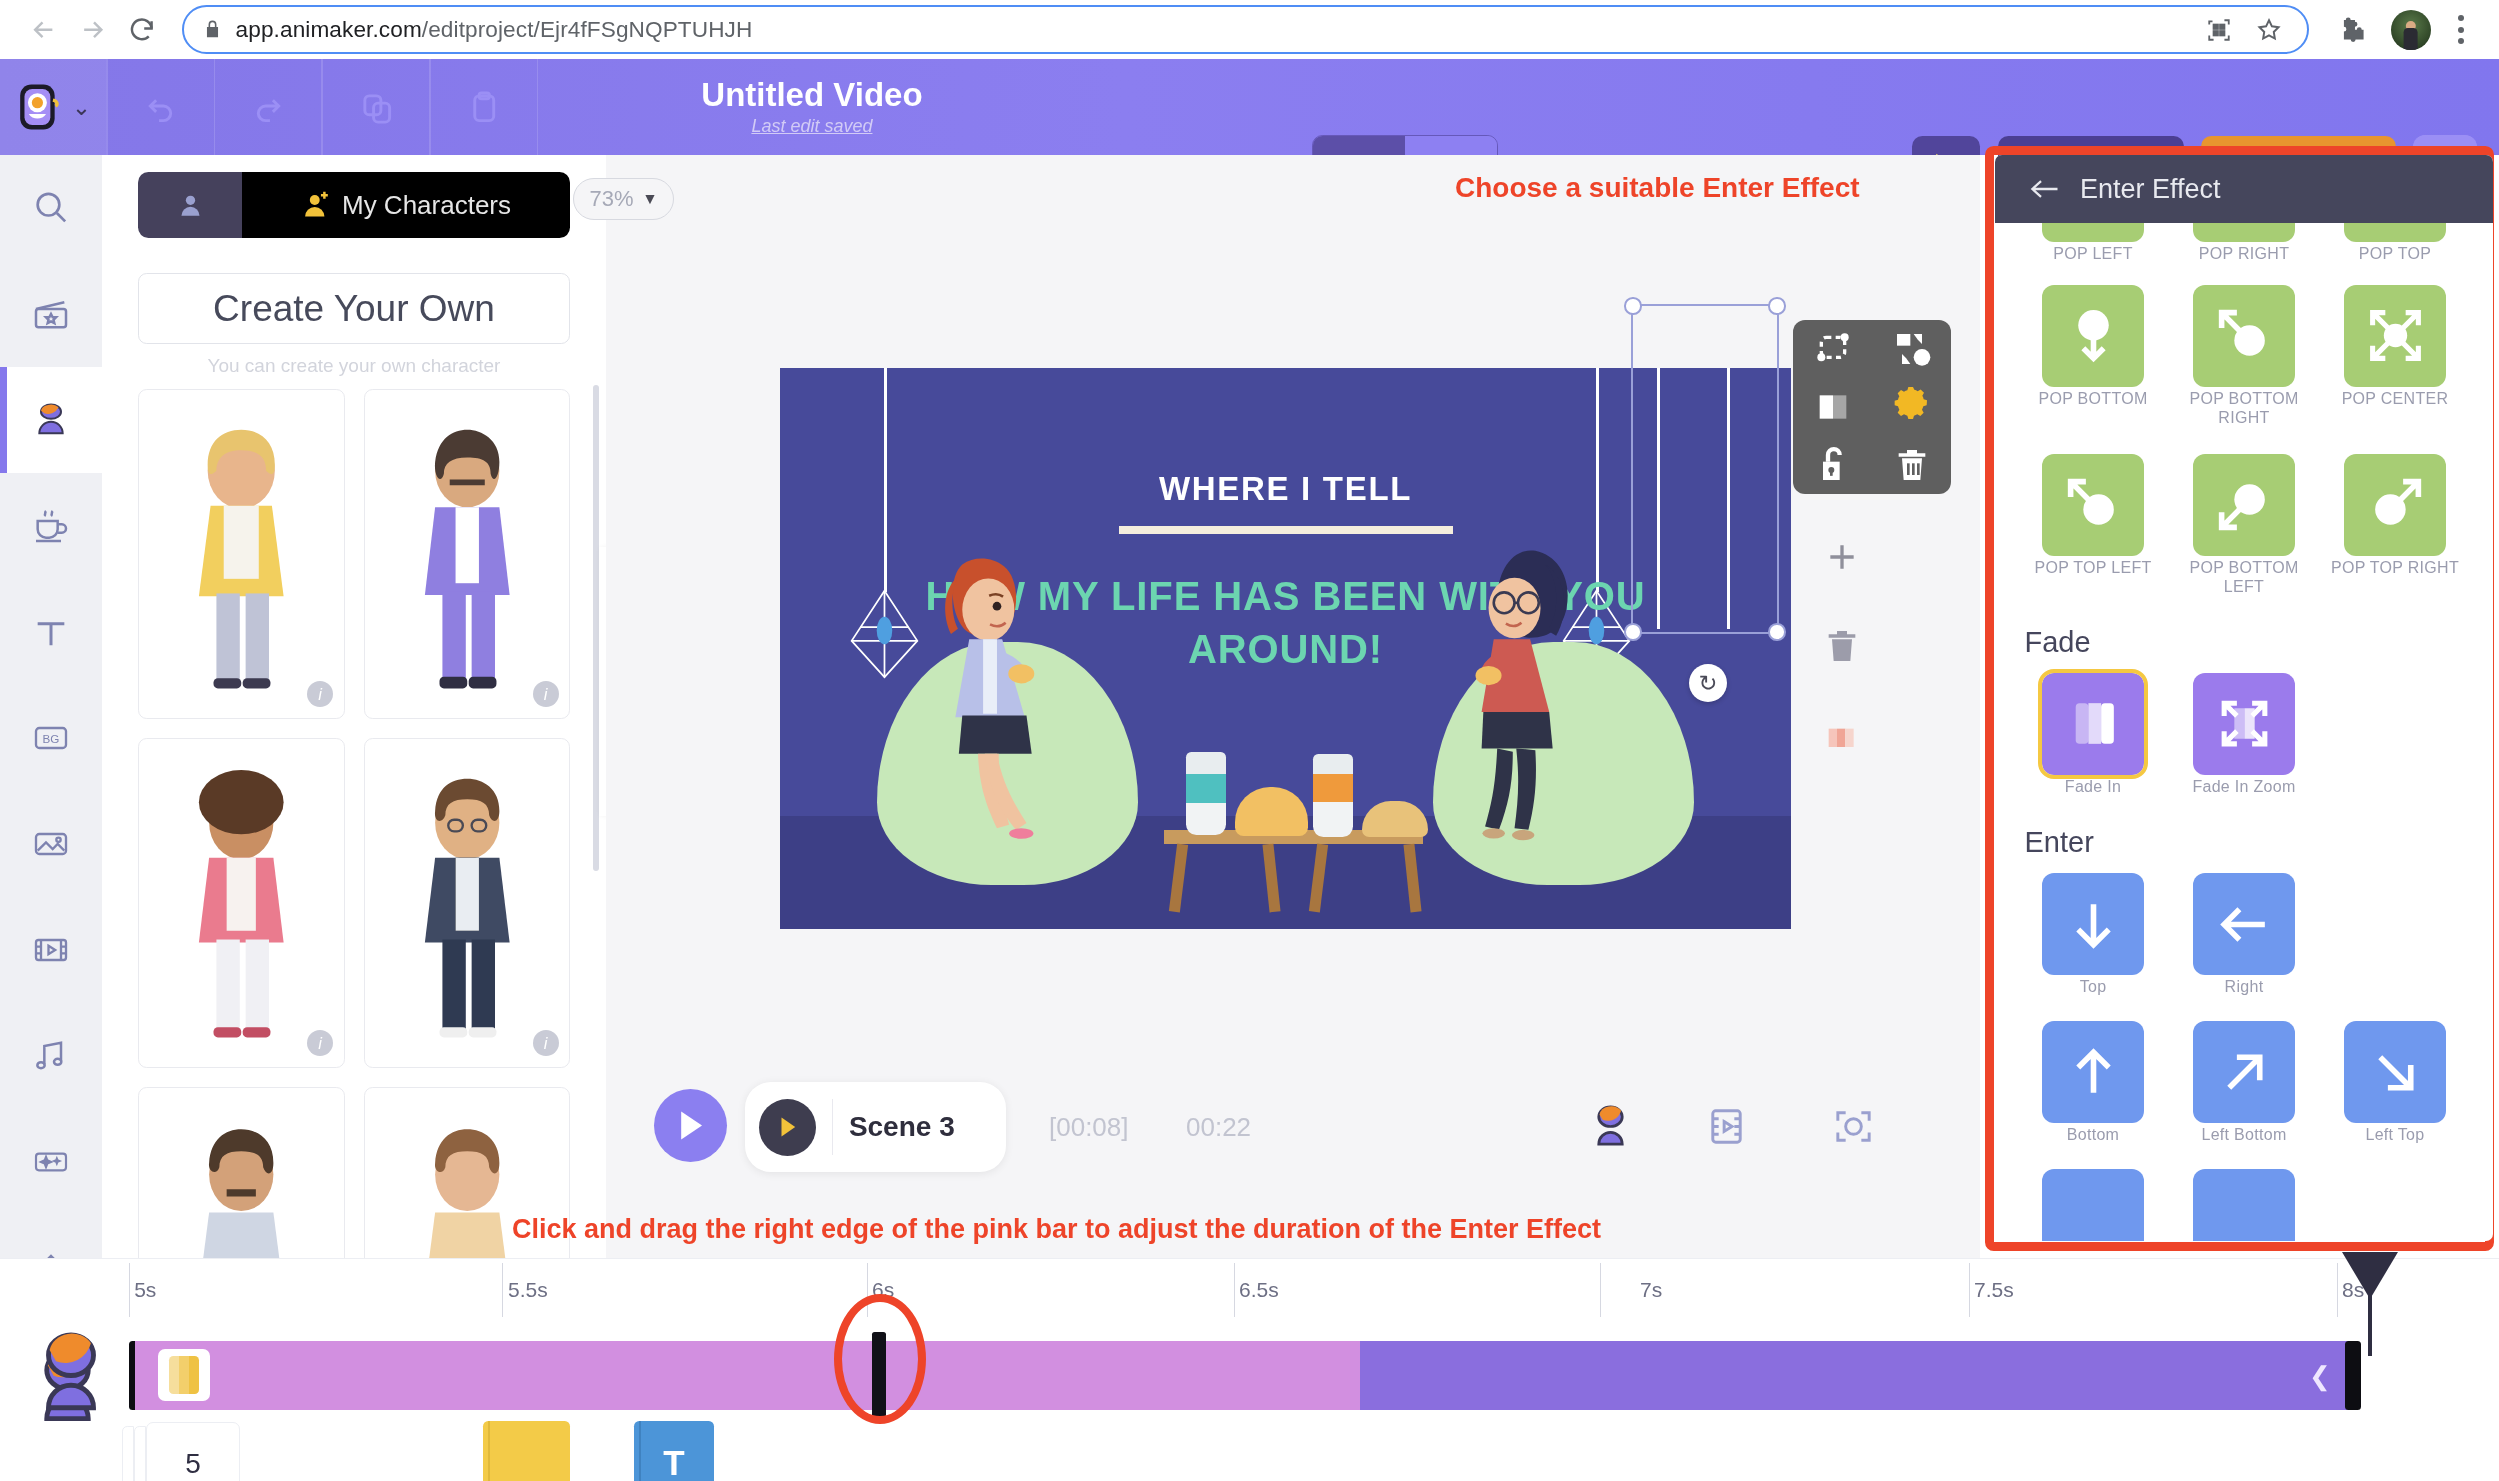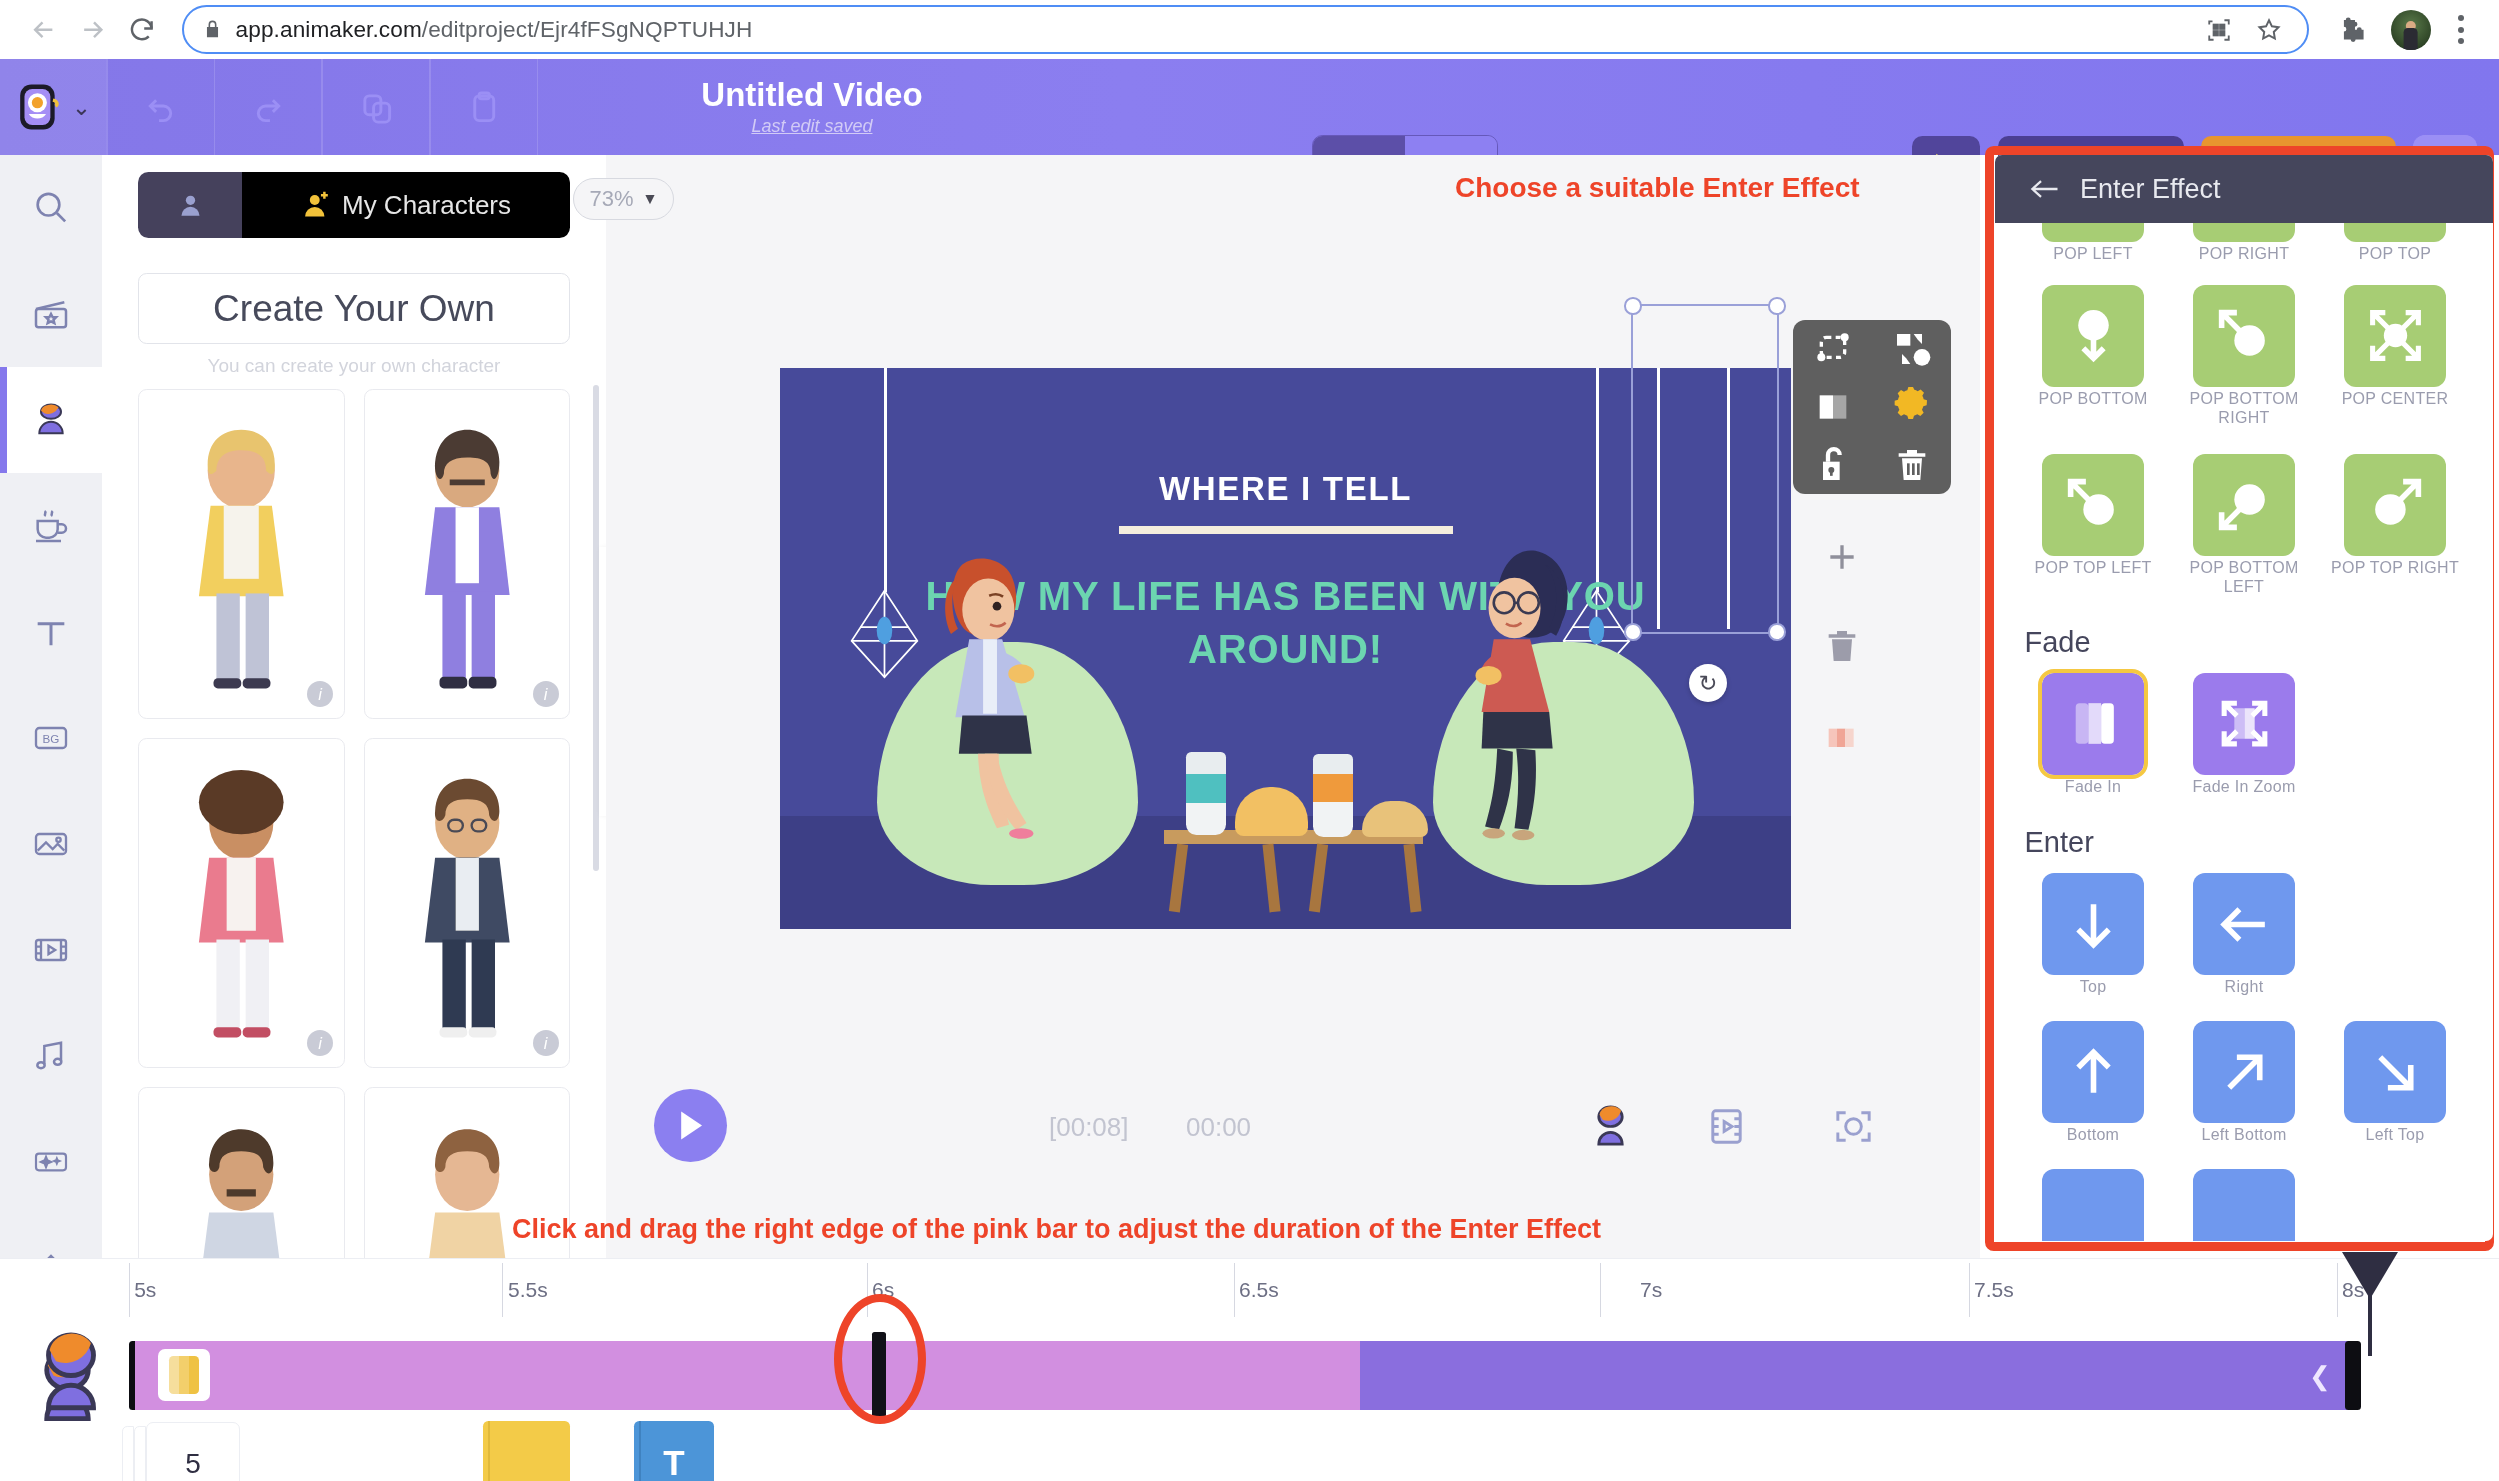--- a/index.html
+++ b/index.html
@@ -661,22 +661,31 @@
       <rect x="14" y="7" width="5" height="11" fill="#f6d5cd"></rect>
     </svg>
 </div>
 
 <div class="scene-bar">
   <div class="play-circle">
     <svg width="29.5" height="33" viewBox="0 0 34 38">
         <path d="M6 3l24 16L6 35z" fill="#fff"></path>
       </svg>
   </div>
+  <div class="scene-chip">
+    <div class="dark-circ">
+      <svg width="21" height="24" viewBox="0 0 24 28">
+          <path d="M5 3l16 11L5 25z" fill="#f2c23a"></path>
+        </svg>
+    </div>
+    <div class="vline"></div>
+    <div class="nm">Scene 3</div>
+  </div>
   <div class="tc" style="left:443px">[00:08]</div>
-  <div class="tc" style="left:580px">00:00</div>
+  <div class="tc" style="left:580px">00:22</div>
   <div class="sbar-ico" style="left:977px">
     <svg viewBox="0 0 24 24">
         <ellipse cx="12" cy="7" rx="6" ry="5" fill="#7f6fe0" stroke="#3a3856" stroke-width="1.4"></ellipse>
         <path d="M6.4 6a6 5 0 0 1 11-2A7 7 0 0 1 8 8.6z" fill="#ef8b2c"></path>
         <path d="M6 21a6 6 0 0 1 12 0z" fill="#7f6fe0" stroke="#3a3856" stroke-width="1.4"></path>
       </svg>
   </div>
   <div class="sbar-ico" style="left:1093px">
     <svg viewBox="0 0 24 24" fill="none" stroke="currentColor" stroke-width="1.5">
         <rect x="5" y="4" width="14" height="16" rx="1.5"></rect>

